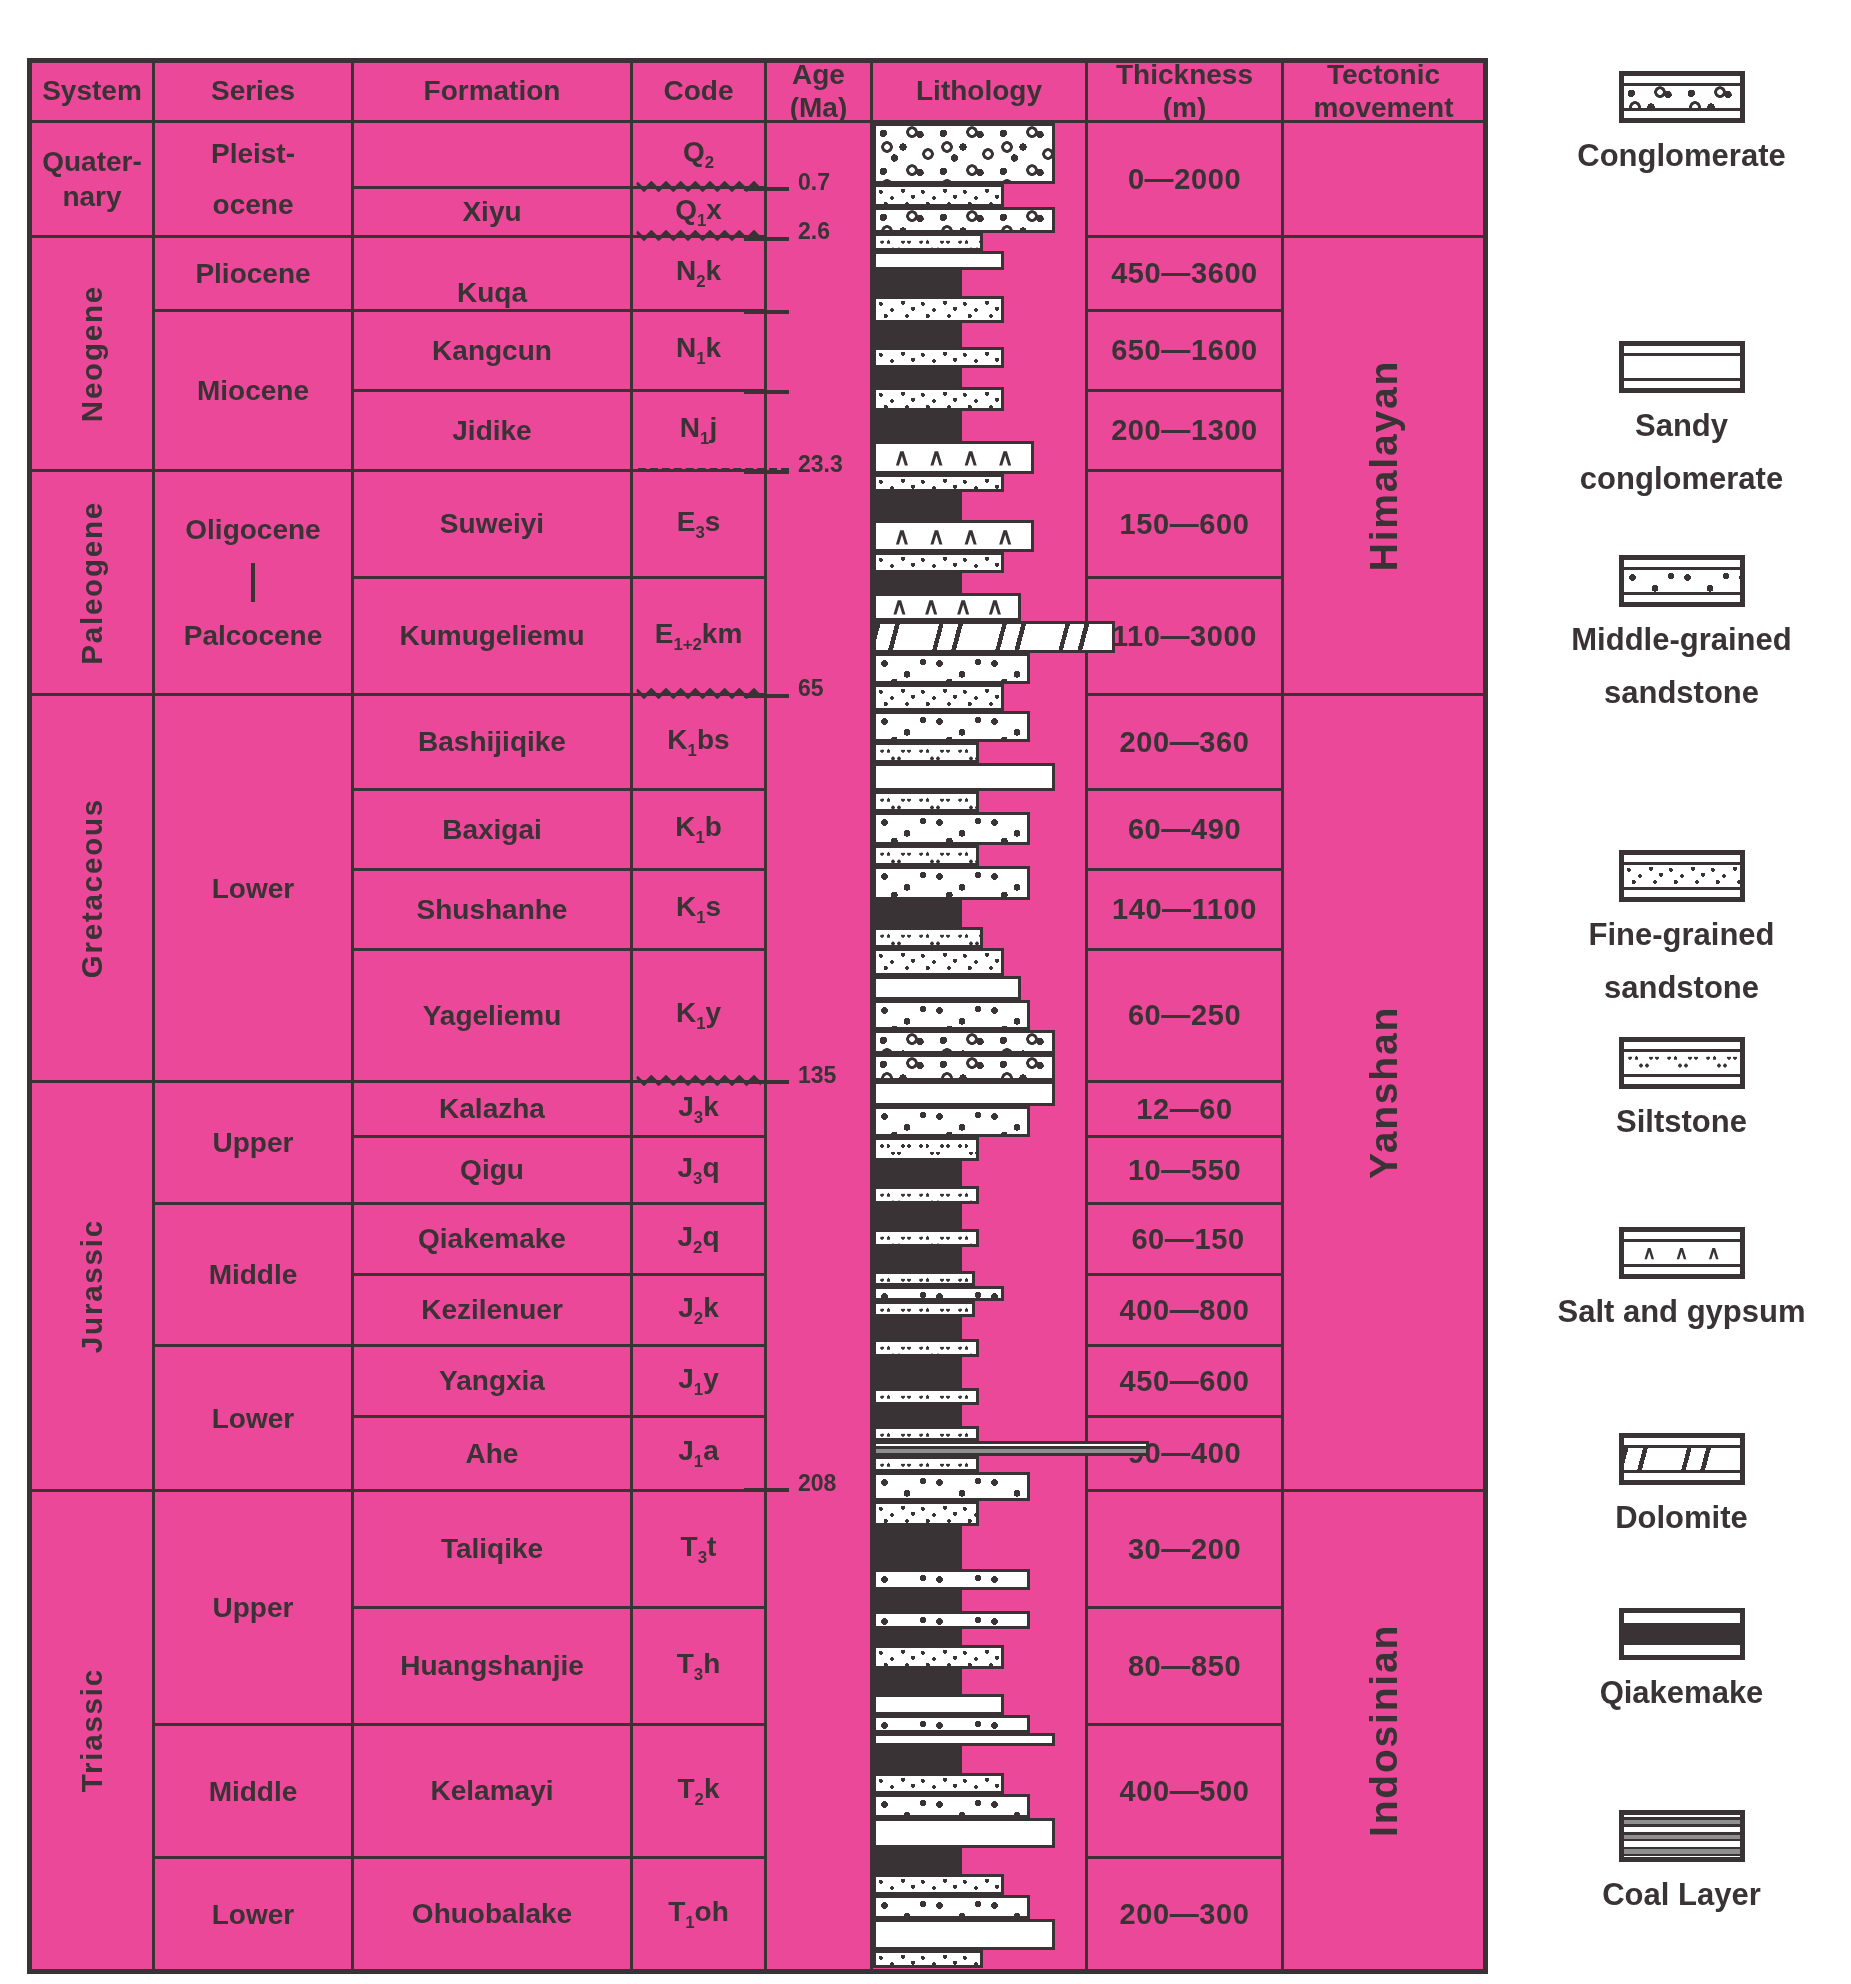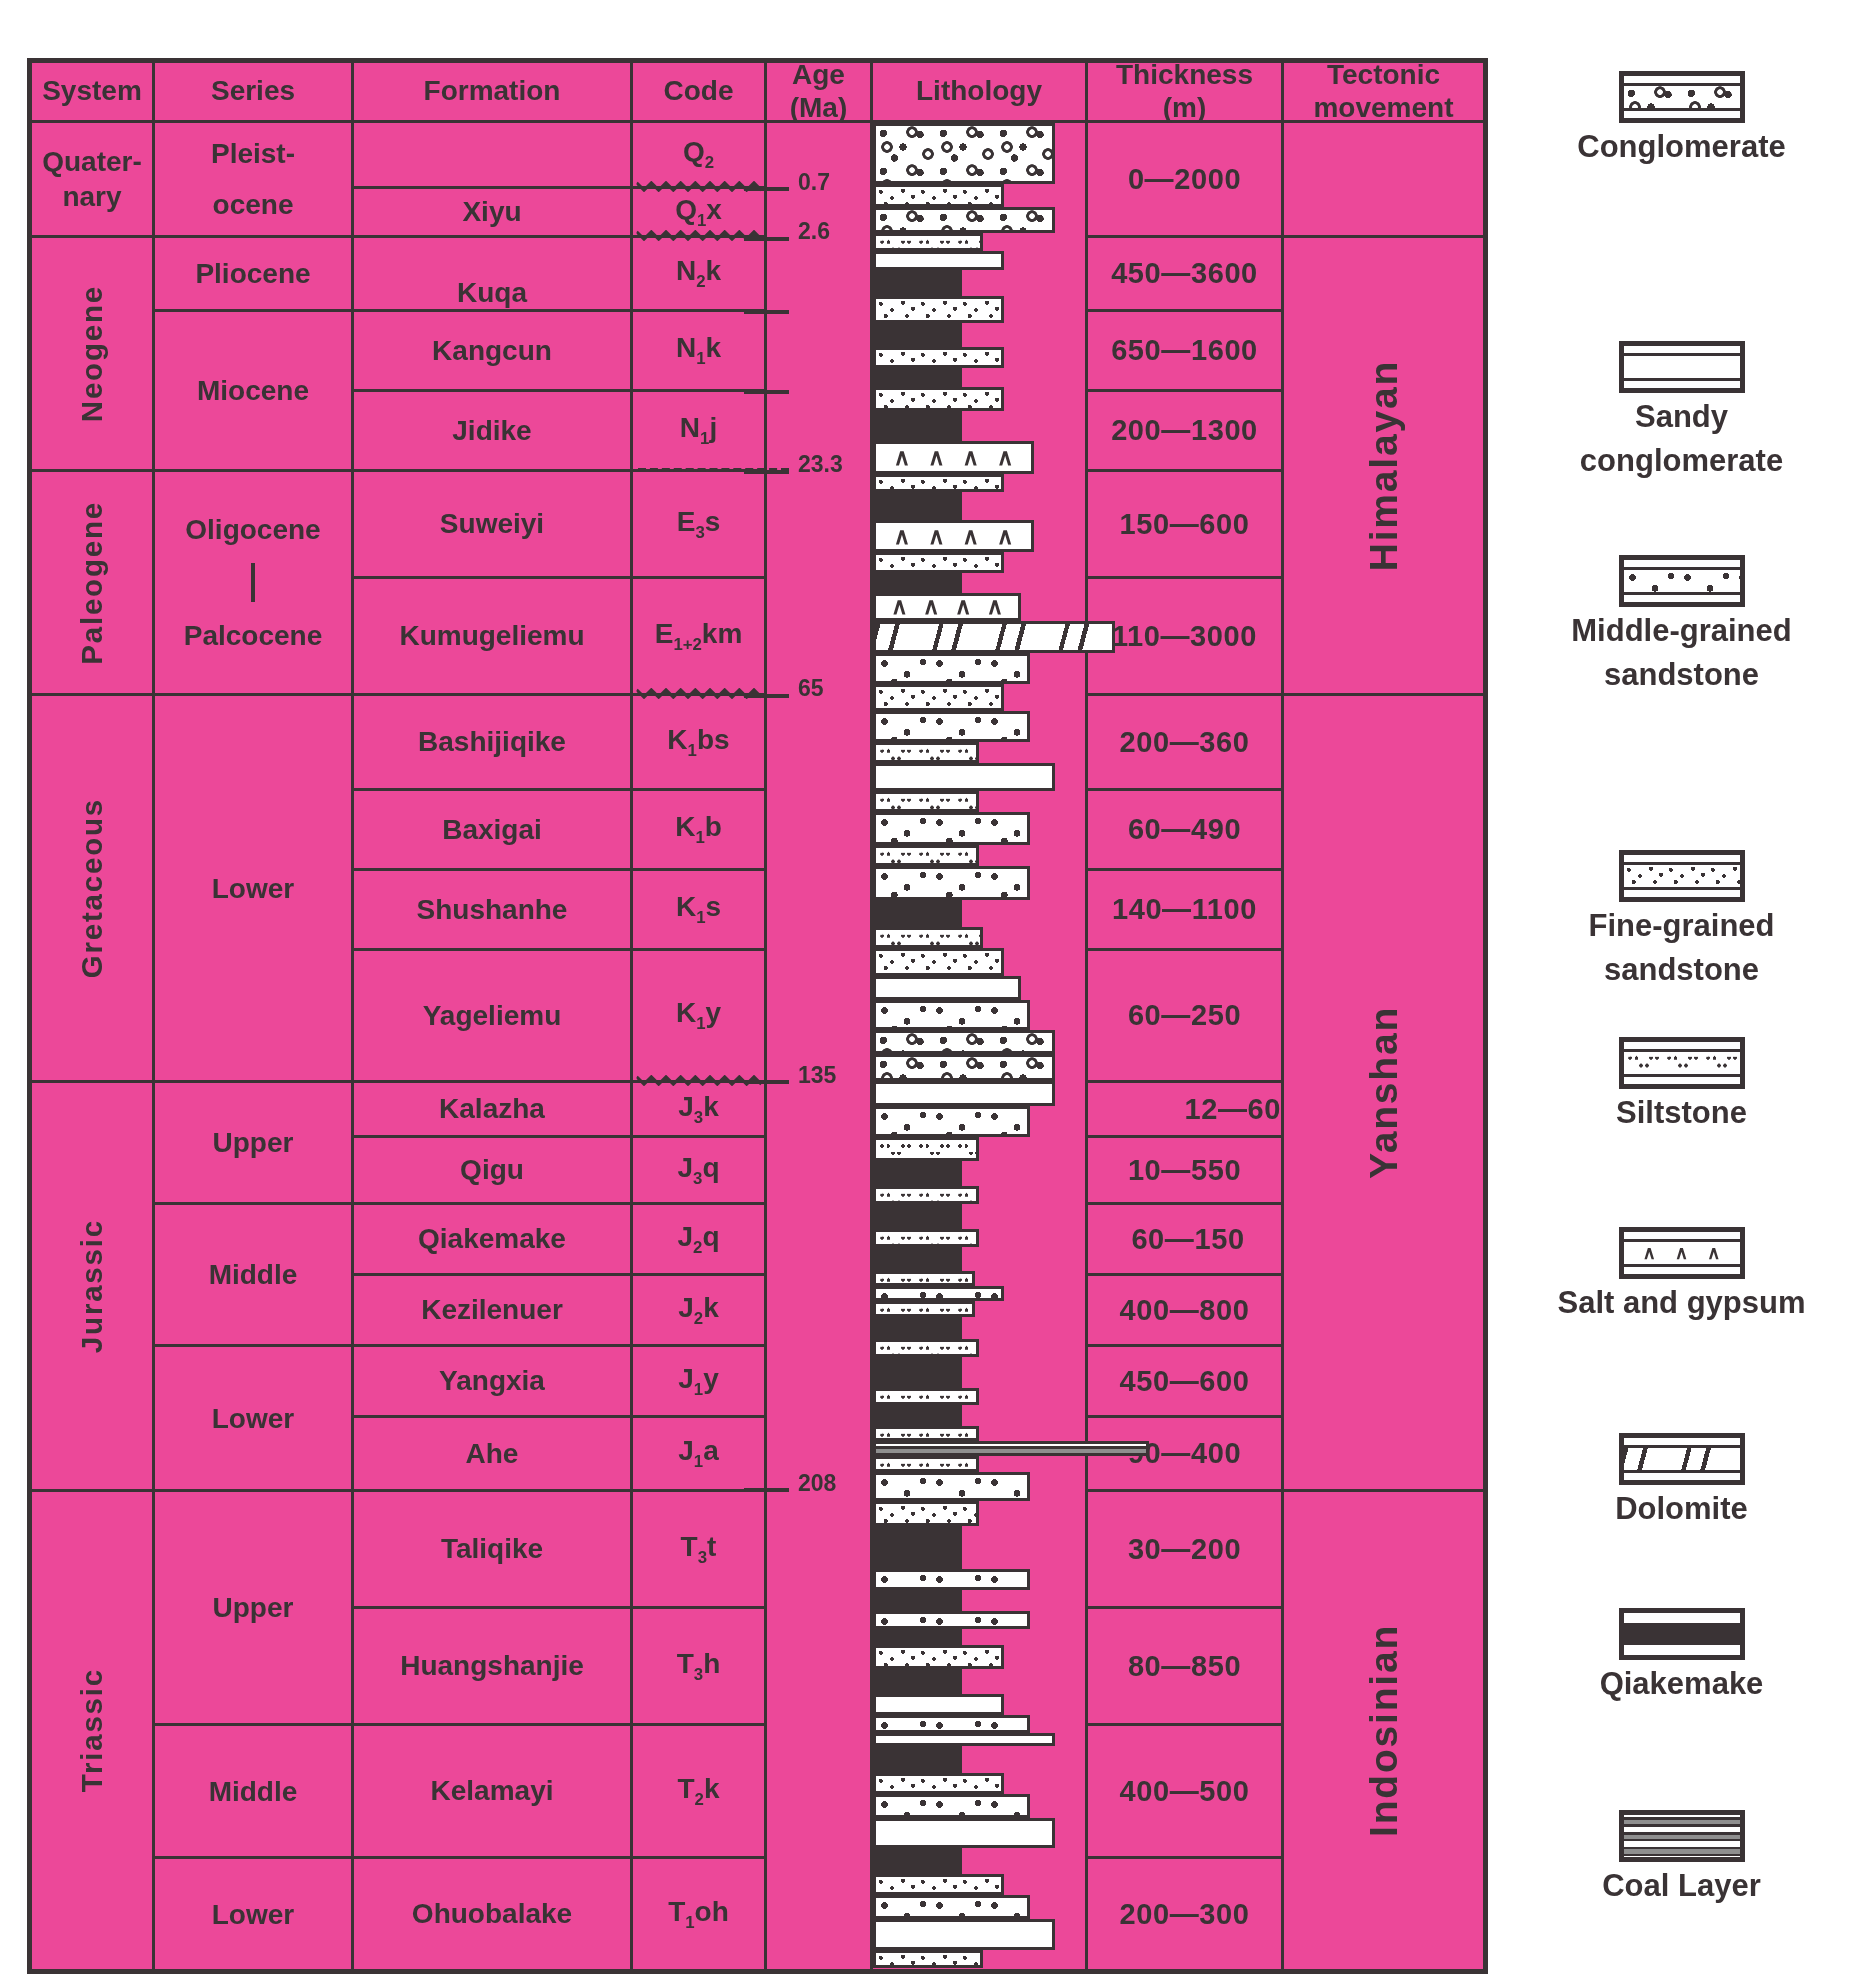--- a/index.html
+++ b/index.html
@@ -88,21 +88,21 @@
   .p-gyp{background:#fff;}
 
   
   .legend{position:absolute;left:1522px;top:0;width:319px;height:1985px;}
   .lgitem{position:absolute;left:0;width:100%;display:flex;flex-direction:column;align-items:center;}
   .sw{width:126px;height:52px;border:5.5px solid var(--ink);box-sizing:border-box;background:#fff;
       display:flex;flex-direction:column;}
   .sw .b-white{height:7.4px;background:#fff;}
   .sw .b-line{height:2.5px;background:var(--ink);}
   .sw .b-pat{flex:1;}
-  .lglabel{font-size:31px;font-weight:bold;line-height:1.3;color:var(--ink);text-align:center;margin-top:4px;}
+  .lglabel{font-size:31px;font-weight:bold;line-height:1.3;color:var(--ink);text-align:center;margin-top:13px;}
 </style>
 </head>
 <body>
 
 <div class="stage">
   <div class="strat-table">
       <div class="cell hd" style="grid-area: 1 / 1 / 2;">
         <div>System</div>
       </div>
       <div class="cell hd" style="grid-area: 1 / 2 / 2;">
@@ -483,21 +483,21 @@
       </div>
       <div class="cell thick" style="grid-area: 10 / 7 / 11;">
         <span>60—490</span>
       </div>
       <div class="cell thick" style="grid-area: 11 / 7 / 12;">
         <span>140—1100</span>
       </div>
       <div class="cell thick" style="grid-area: 12 / 7 / 13;">
         <span>60—250</span>
       </div>
-      <div class="cell thick" style="grid-area: 13 / 7 / 14; align-items: flex-end;">
+      <div class="cell thick" style="grid-area: 13 / 7 / 14;">
         <span>12—60</span>
       </div>
       <div class="cell thick" style="grid-area: 14 / 7 / 15;">
         <span>10—550</span>
       </div>
       <div class="cell thick" style="grid-area: 15 / 7 / 16; padding-left: 7px;">
         <span>60—150</span>
       </div>
       <div class="cell thick" style="grid-area: 16 / 7 / 17;">
         <span>400—800</span>

